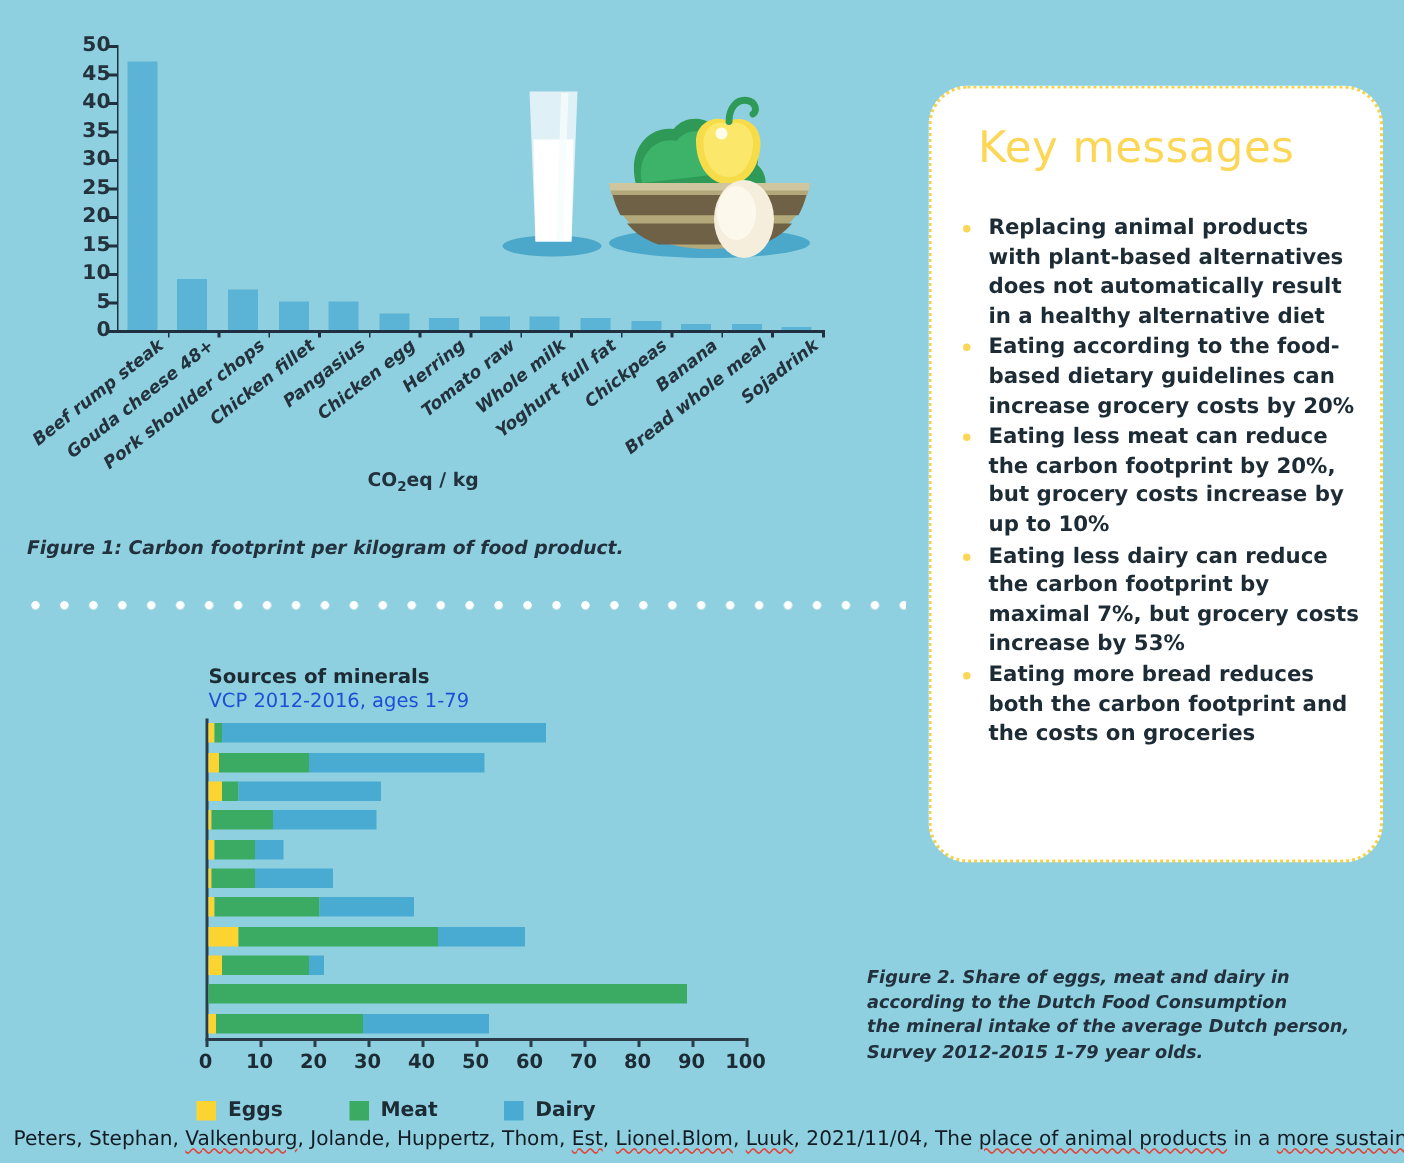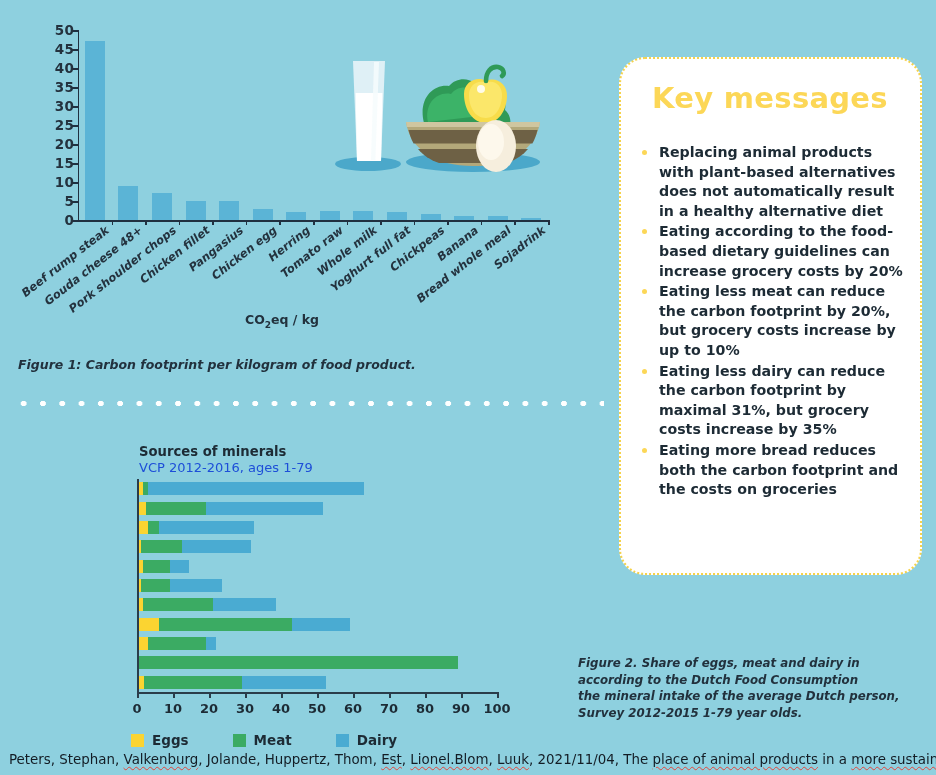--- a/index.html
+++ b/index.html
@@ -42,21 +42,21 @@
 
   
   #divider { position:absolute; left:14px; top:400px; width:590px; height:7px;
              background-image: radial-gradient(circle, #ffffff 2.6px, rgba(255,255,255,0) 3px);
              background-size: 19.3px 7px; background-repeat: repeat-x; }
 
   
   #keybox { position:absolute; left:619px; top:57px; width:303px; height:518px;
             background:#ffffff; border-radius:26px;
             border:2px dotted #f6d24a; }
-  #key-title { position:absolute; left:31px; top:22px; font-size:29px; font-weight:700;
+  #key-title { position:absolute; left:31px; top:22px; font-size:29px; font-weight:400;
                color:#fcd757; letter-spacing:.3px;
                font-family:"DejaVu Sans","Liberation Sans",sans-serif; }
   #key-list { position:absolute; left:18px; top:84px; width:270px; margin:0; padding:0;
               list-style:none; }
   #key-list li { position:relative; padding-left:20px; margin-bottom:1px;
                  font-size:14.2px; line-height:19.6px; font-weight:700; color:#1d2b35;
                  font-family:"DejaVu Sans","Liberation Sans",sans-serif; }
   #key-list li .dot { position:absolute; left:3px; top:7px; width:5px; height:5px;
                       border-radius:50%; background:#fcd757; }
 
@@ -67,21 +67,21 @@
   #fig2-plot  { position:absolute; left:137px; top:44px; width:360px; height:213px; }
   #fig2-yaxis { position:absolute; left:0; top:0; width:2px; height:213px; background:#2a3c4a; }
   #fig2-xaxis { position:absolute; left:0; top:213px; width:360px; height:1.5px; background:#2a3c4a; }
   .f2-row   { position:absolute; left:2px; height:13px; }
   .f2-seg   { position:absolute; top:0; height:13px; }
   .f2-xtick { position:absolute; top:213px; width:1.5px; height:6px; background:#2a3c4a; }
   .f2-xlab  { position:absolute; top:222px; transform:translateX(-50%);
               font-size:13px; font-weight:700; color:#1d2b35; }
 
   #fig2-caption { position:absolute; left:578px; top:643px; font-size:11.8px;
-                  font-style:italic; font-weight:600; line-height:16.6px; color:#22313d;margin-top:12px; }
+                  font-style:italic; font-weight:600; line-height:16.6px; color:#22313d; }
 
   
   #legend { position:absolute; left:131px; top:732px; display:flex; gap:44px; align-items:center; }
   .leg-item { display:flex; align-items:center; gap:8px; font-size:13.5px;
               font-weight:600; color:#1d2b35; }
   .leg-sw { width:13px; height:13px; display:inline-block; }
 
   
   #citation { position:absolute; left:9px; top:752px; font-size:13.4px;
               color:#131c24; white-space:nowrap;
@@ -205,21 +205,21 @@
 </div>
 
 <div id="divider"></div>
 
 <div id="keybox">
   <div id="key-title">Key messages</div>
   <ul id="key-list">
       <li><span class="dot"></span><span>Replacing animal products with plant-based alternatives does not automatically result in a healthy alternative diet</span></li>
       <li><span class="dot"></span><span>Eating according to the food-based dietary guidelines can increase grocery costs by 20%</span></li>
       <li><span class="dot"></span><span>Eating less meat can reduce the carbon footprint by 20%, but grocery costs increase by up to 10%</span></li>
-      <li><span class="dot"></span><span>Eating less dairy can reduce the carbon footprint by maximal 31%, but grocery costs increase by 35%</span></li>
+      <li><span class="dot"></span><span>Eating less dairy can reduce the carbon footprint by maximal 7%, but grocery costs increase by 53%</span></li>
       <li><span class="dot"></span><span>Eating more bread reduces both the carbon footprint and the costs on groceries</span></li>
     </ul>
 </div>
 
 <div id="fig2">
   <div id="fig2-title">Sources of minerals</div>
   <div id="fig2-sub">VCP 2012-2016, ages 1-79</div>
   <div id="fig2-plot">
     <div id="fig2-yaxis"></div>
     <div id="fig2-xaxis"></div>

